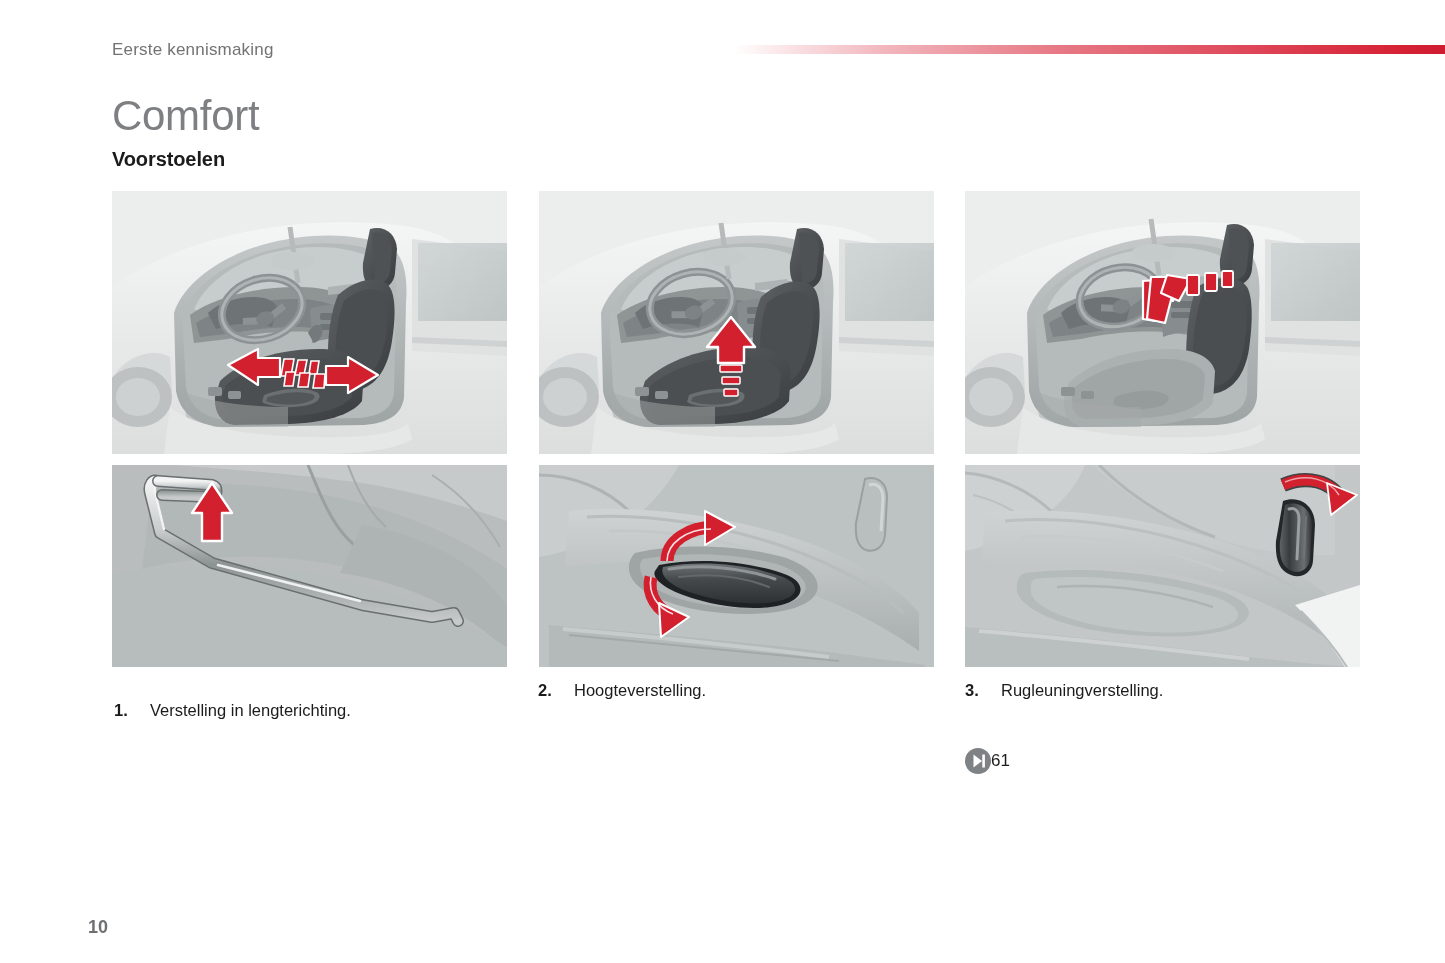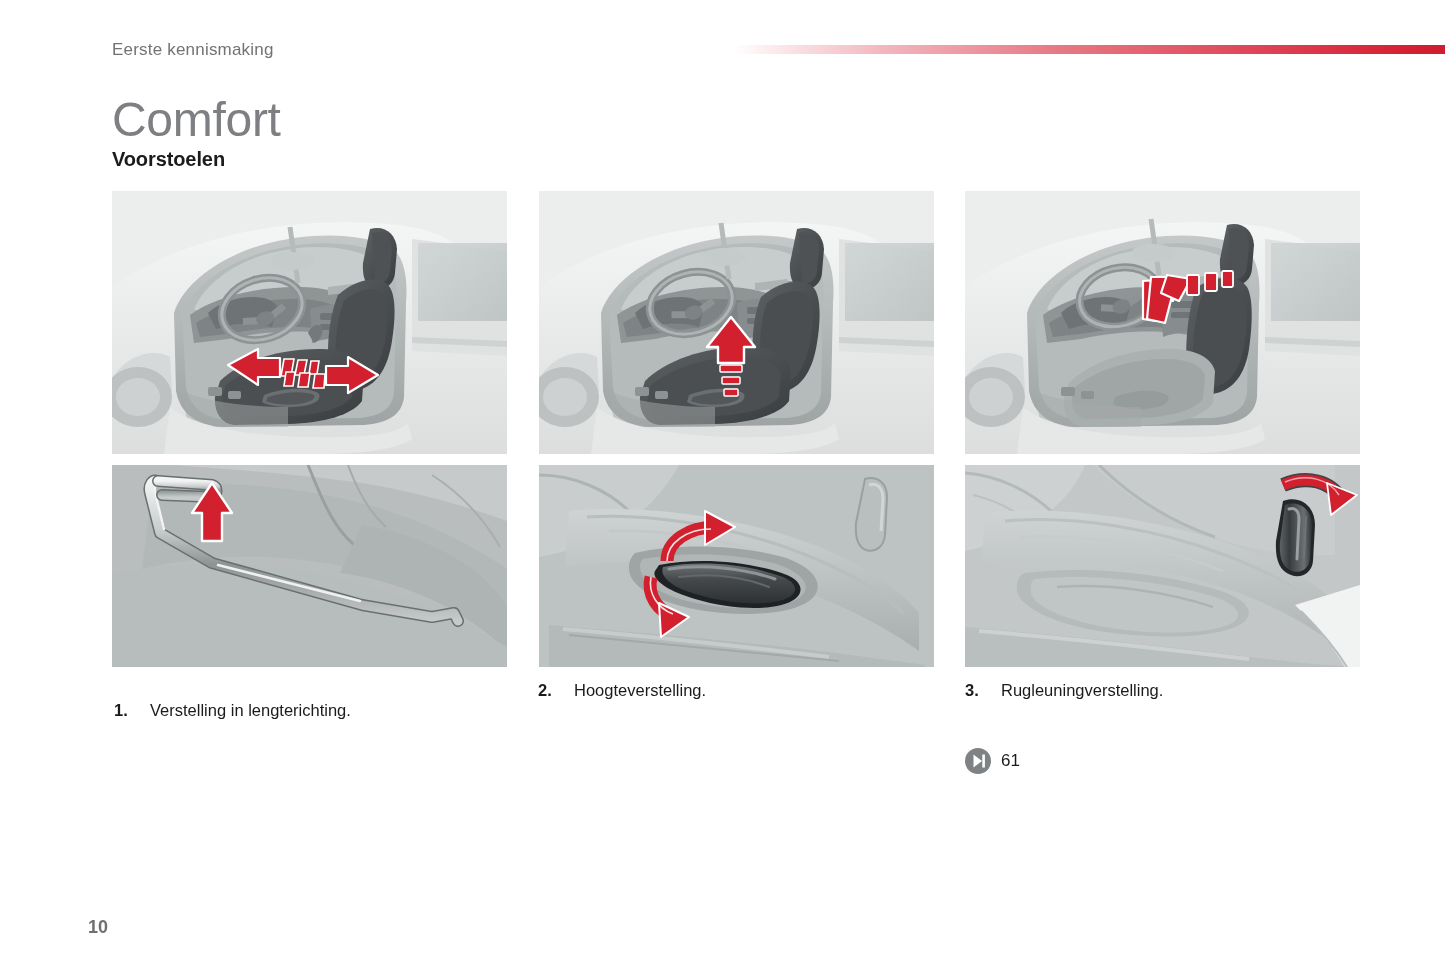--- a/index.html
+++ b/index.html
@@ -39,21 +39,21 @@
         rgba(216,40,60,0.85) 72%,
         rgba(214,33,52,1) 94%,
         rgba(206,28,48,1) 100%);
   }
 
   
   .chapter-title {
     position: absolute;
     left: 112px;
     top: 92px;
-    font-size: 48px;
+    font-size: 42px;
     font-weight: 400;
     color: #7d7f82;
     letter-spacing: -0.3px;
     white-space: nowrap;
   }
   .section-title {
     position: absolute;
     left: 112px;
     top: 148px;
     font-size: 20px;
@@ -95,21 +95,20 @@
   .cap2 { left: 538px; }
   .cap3 { left: 965px; }
 
   
   .pageref {
     position: absolute;
     left: 965px;
     top: 748px;
     display: flex;
     align-items: center;
-    gap: 10px;
   }
   .pageref-icon { width: 26px; height: 26px; display: block; }
   .pageref-num {
     font-size: 17px;
     color: #1b1b1b;
   }
 
   
   .folio {
     position: absolute;

